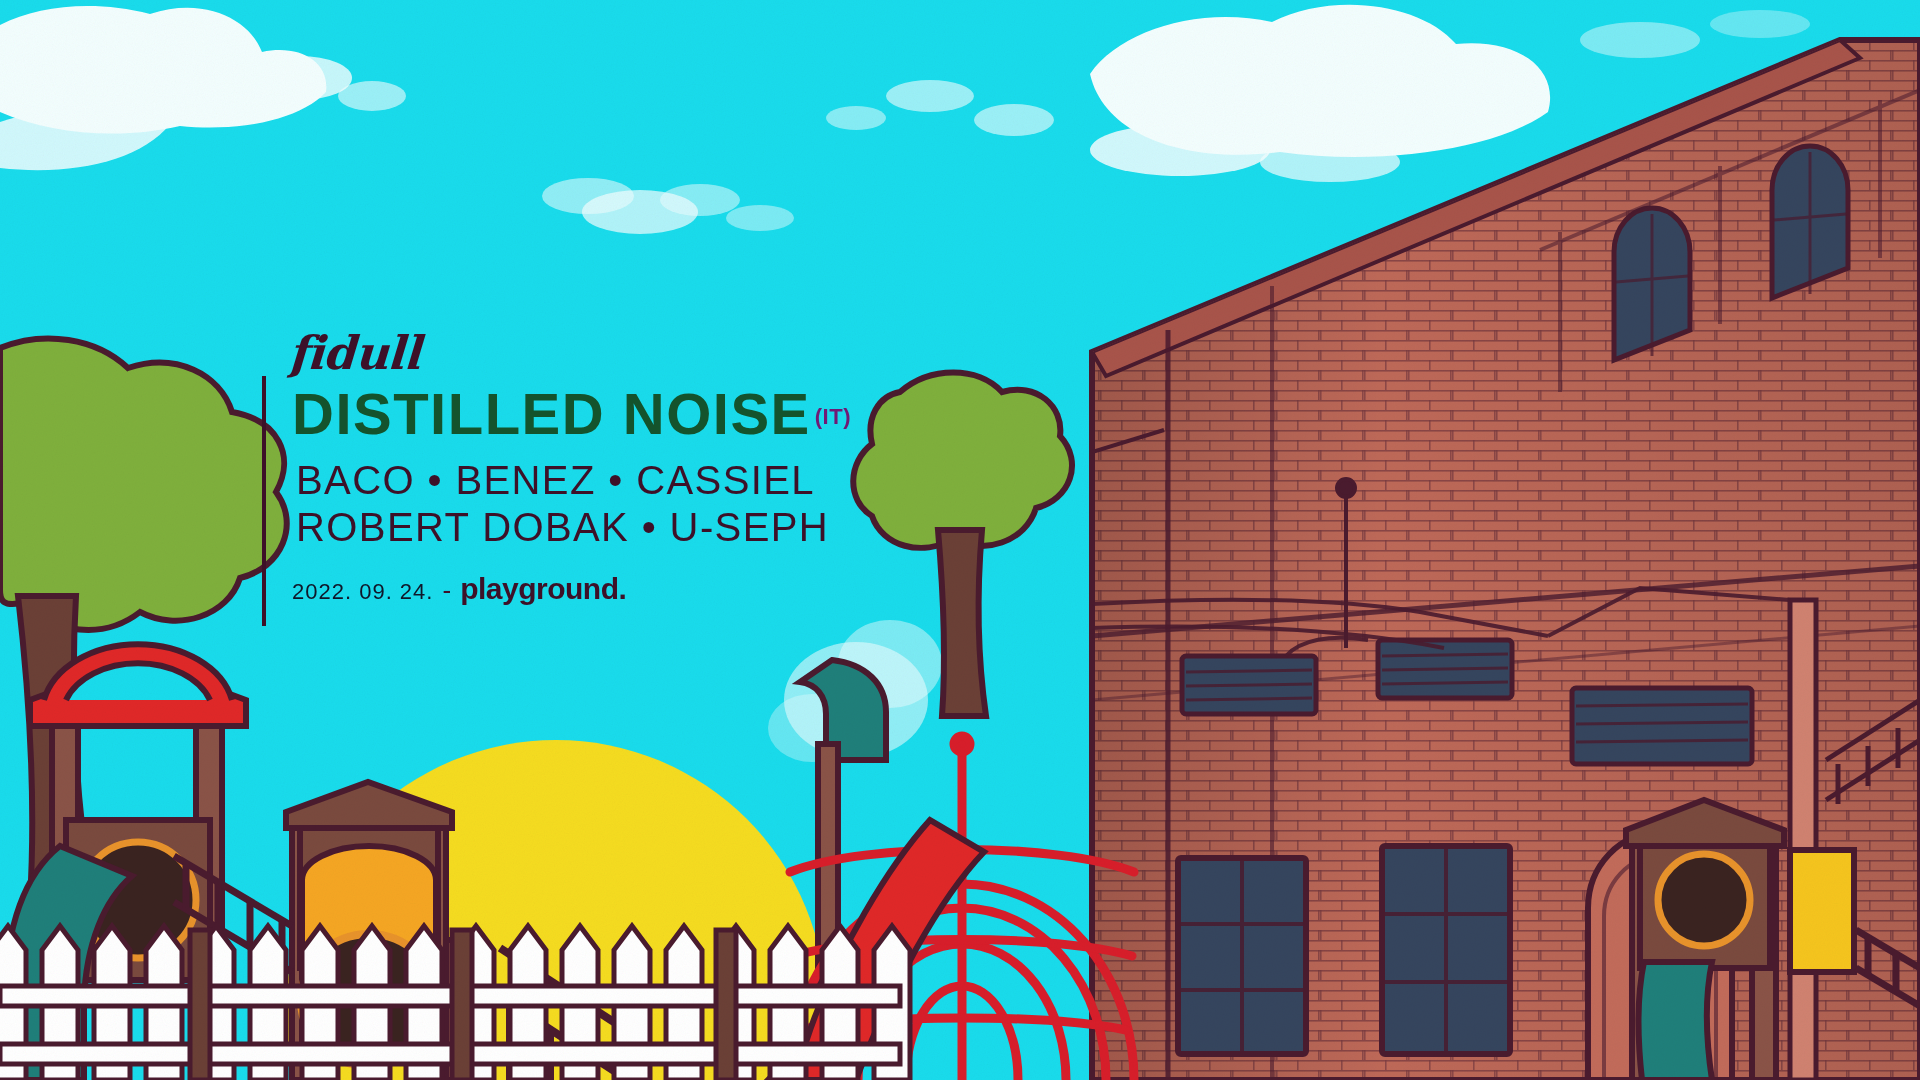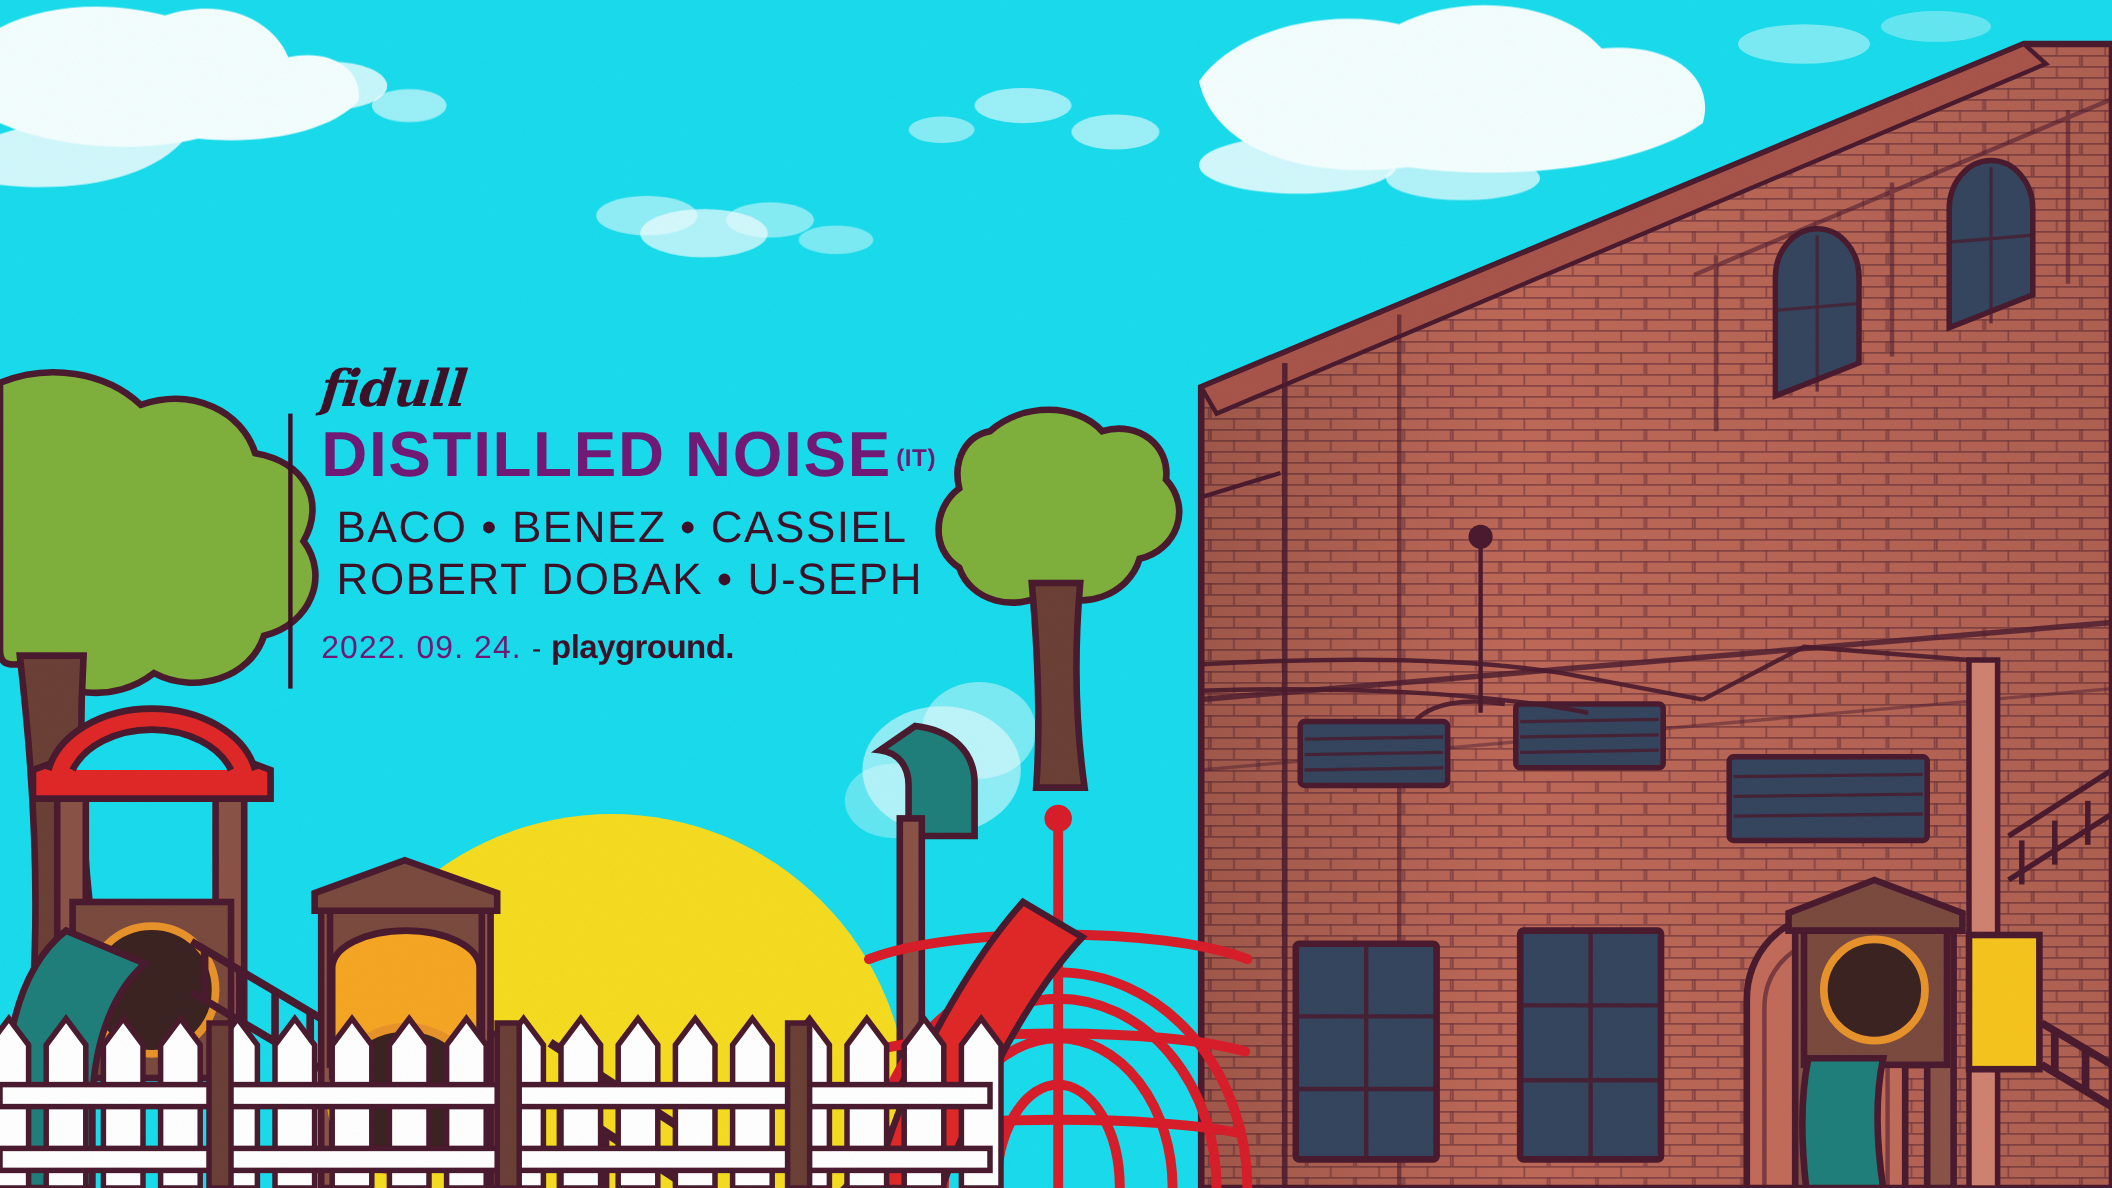--- a/index.html
+++ b/index.html
@@ -40,38 +40,38 @@
     font-size:30px; font-weight:400; letter-spacing:2.2px;
     color:#3D1128; line-height:1;
   }
 
   #headline {
     display:flex; align-items:flex-start; gap:4px;
     padding-left:30px; margin-top:8px;
   }
   #headline-main {
     font-size:58px; font-weight:700; letter-spacing:1.5px;
-    line-height:1.02; color:#701a75;
+    line-height:1.02; color:#14532d;
   }
   #headline-sup {
     font-size:22px; font-weight:700; letter-spacing:0.5px;
     color:#701a75; margin-top:20px;
   }
 
   .artist-line {
     font-size:40px; font-weight:400; letter-spacing:1.4px;
-    line-height:1.16; color:#3D1128; padding-left:44px;
+    line-height:1.16; color:#3D1128; padding-left:34px;
   }
   #artists { margin-top:14px; }
 
   #footer {
     display:flex; align-items:baseline; gap:9px;
     padding-left:30px; margin-top:22px;
   }
-  #eventdate { font-size:29px; letter-spacing:1px; color:#701a75; }
+  #eventdate { font-size:22px; letter-spacing:1px; color:#0f172a; }
   #dash { font-size:26px; color:#3D1128; }
   #venue {
     font-size:30px; font-weight:700; letter-spacing:-0.5px;
     color:#3D1128;
   }
 </style>
 </head>
 <body>
 
 <div id="poster">

